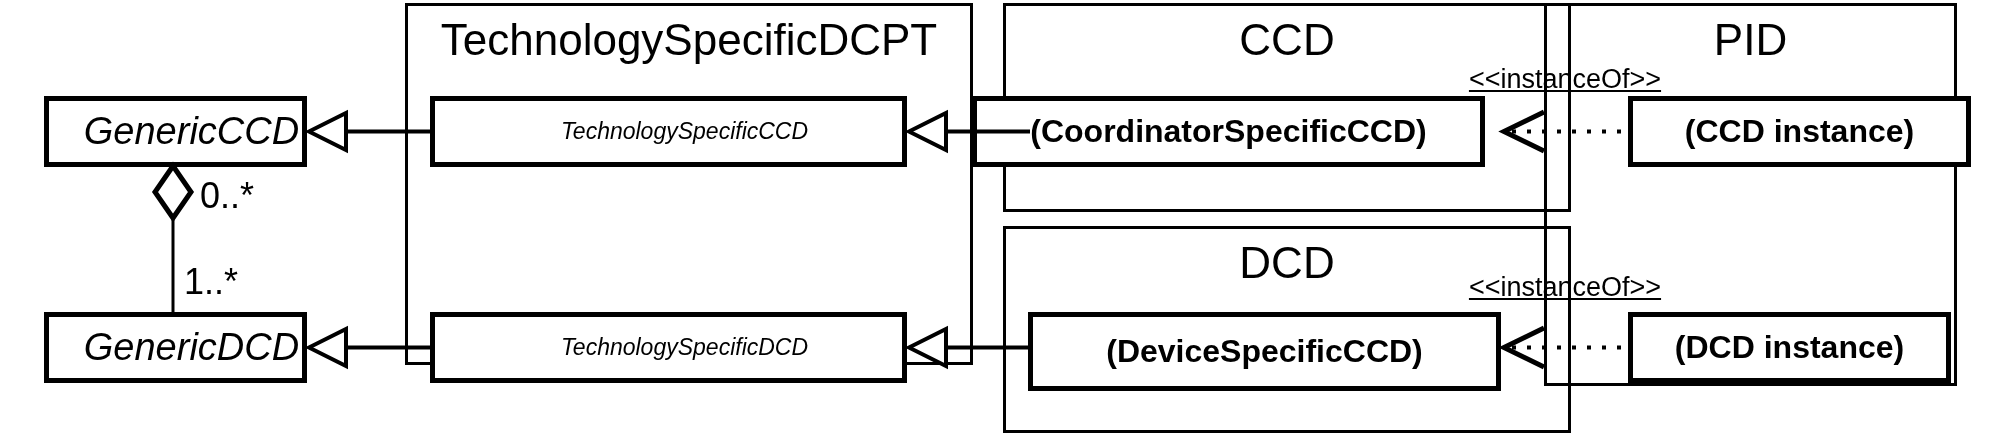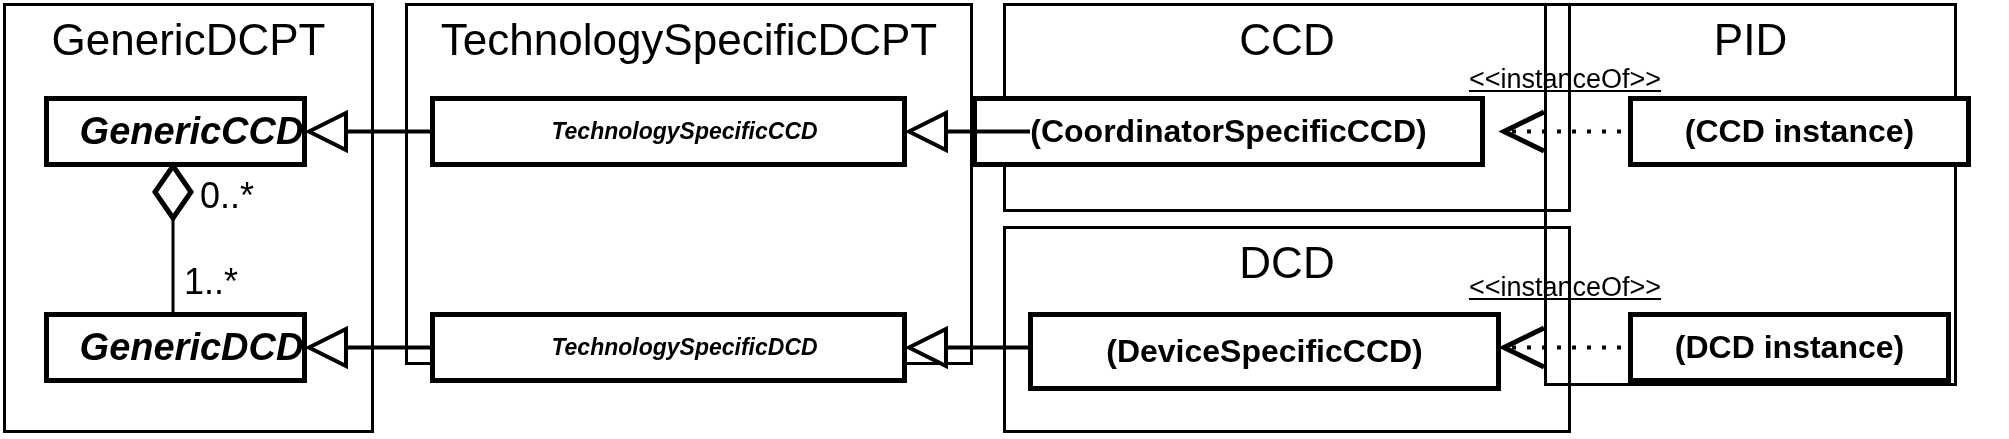--- a/index.html
+++ b/index.html
@@ -39,21 +39,21 @@
     position: absolute;
     border: 5px solid #000;
     background: #ffffff;
     box-sizing: border-box;
     display: flex;
     align-items: center;
     justify-content: center;
     white-space: nowrap;
   }
   .cls-abstract {
-    font-weight: 700;
+    font-weight: 400;
     font-style: italic;
     font-size: 38px;
     padding-left: 32px;
   }
   .cls-abstract.narrowfit {
     font-size: 23px;
     text-align: right;
   }
   .cls-instance {
     font-weight: 700;
@@ -84,23 +84,20 @@
     width: 2009px;
     height: 439px;
     pointer-events: none;
   }
 </style>
 </head>
 <body>
 
 <div class="canvas">
 
-  <div class="pkg" style="left:3px; top:3px; width:371px; height:430px;">
-    <div class="pkg-title">GenericDCPT</div>
-  </div>
 
   <div class="pkg" style="left:405px; top:3px; width:568px; height:362px;">
     <div class="pkg-title">TechnologySpecificDCPT</div>
   </div>
 
   <div class="pkg" style="left:1003px; top:3px; width:568px; height:209px;">
     <div class="pkg-title">CCD</div>
   </div>
 
   <div class="pkg" style="left:1003px; top:226px; width:568px; height:207px;">

